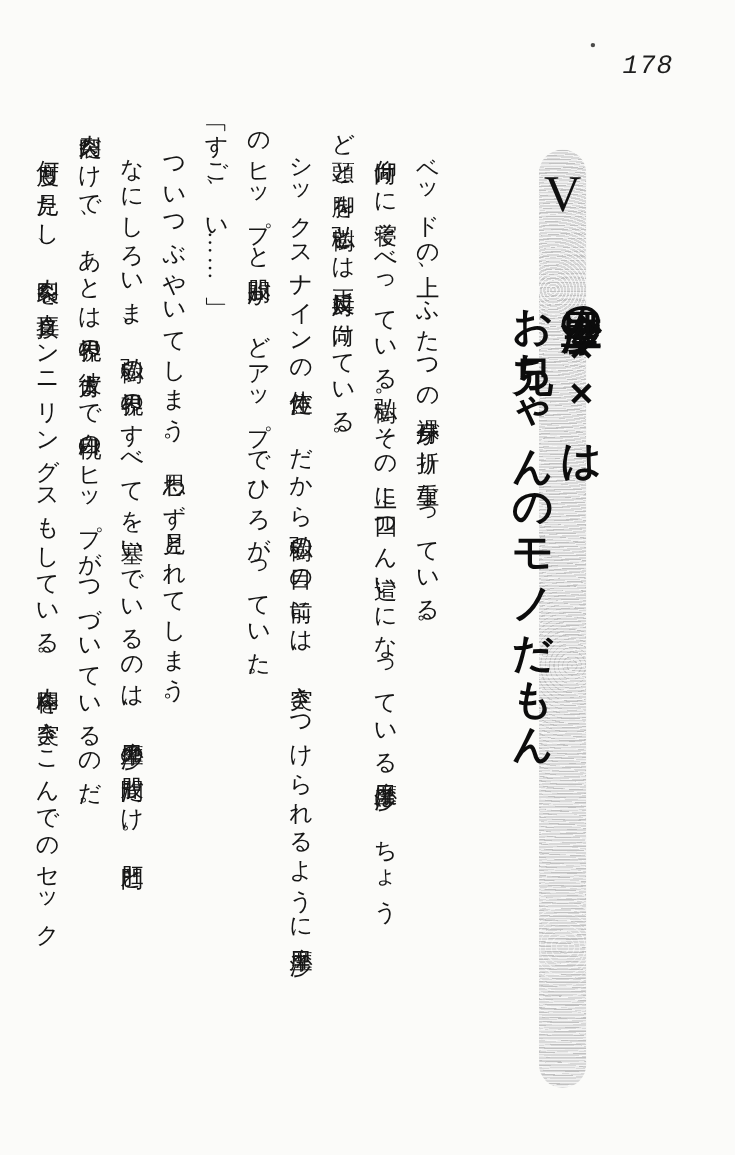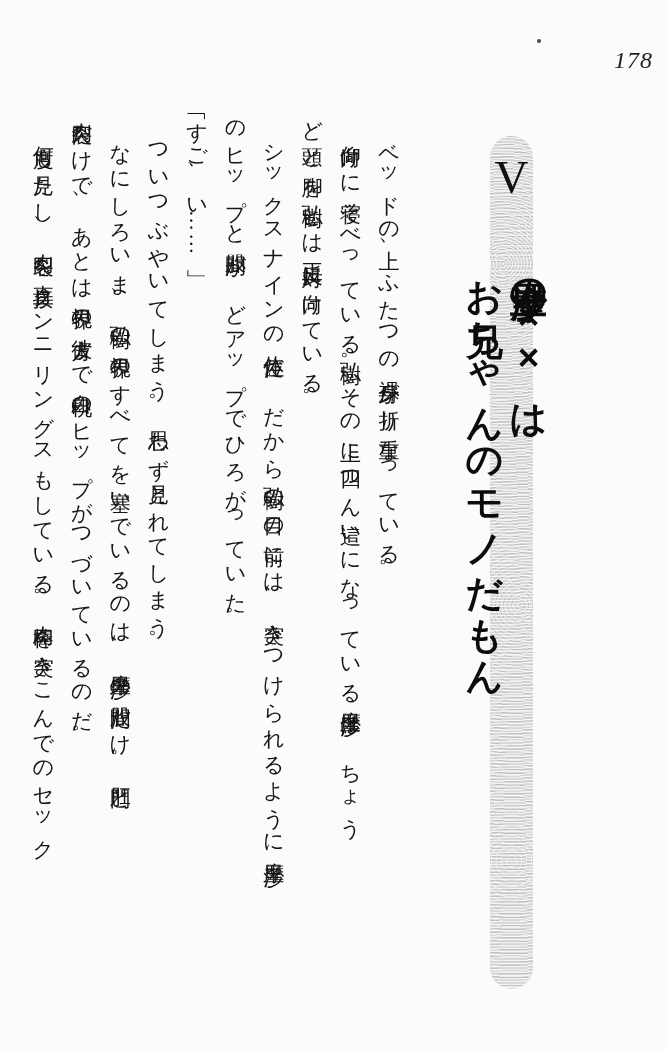--- a/index.html
+++ b/index.html
@@ -21,26 +21,25 @@
     top: 39px;
     width: 4px;
     height: 4px;
     background: #4a4a4a;
     border-radius: 50%;
   }
   .page-number {
     position: absolute;
     left: 566px;
     top: 47px;
-    font-family: Liberation Serif, serif;
+    font-family: Liberation Mono, monospace;
     font-style: italic;
     font-size: 24px;
     letter-spacing: 1px;
     color: #1e1e1e;
-    margin-left: 48px;
   }
   
   .chapter-bar {
     position: absolute;
     left: 490px;
     top: 136px;
     width: 43px;
     height: 853px;
     border-radius: 22px;
     background-color: #d9d9d9;

